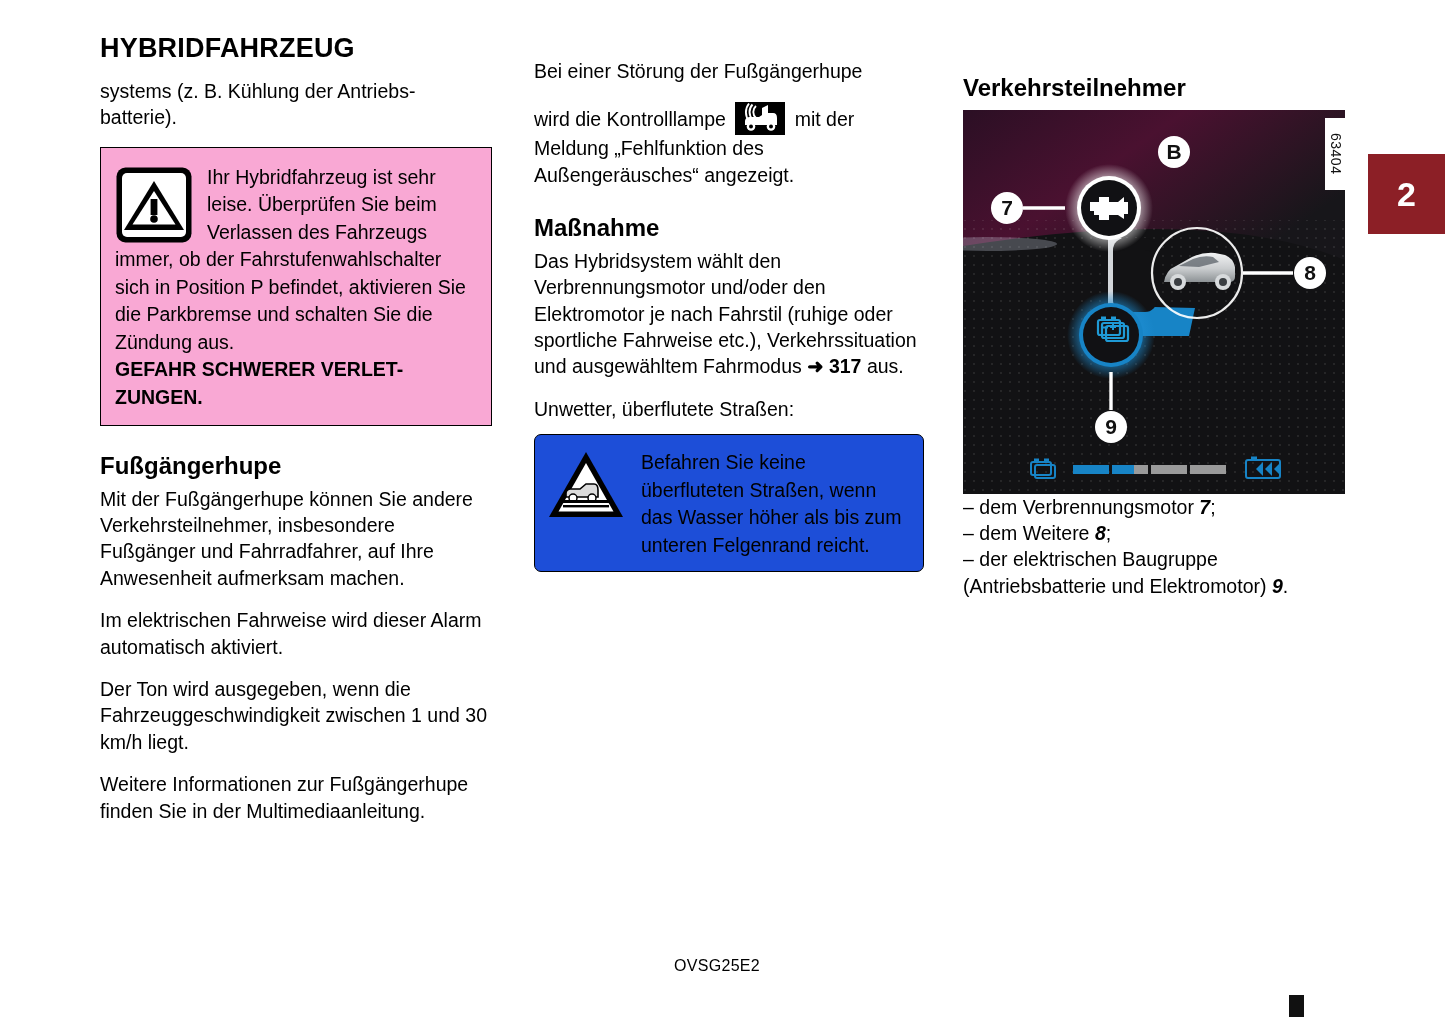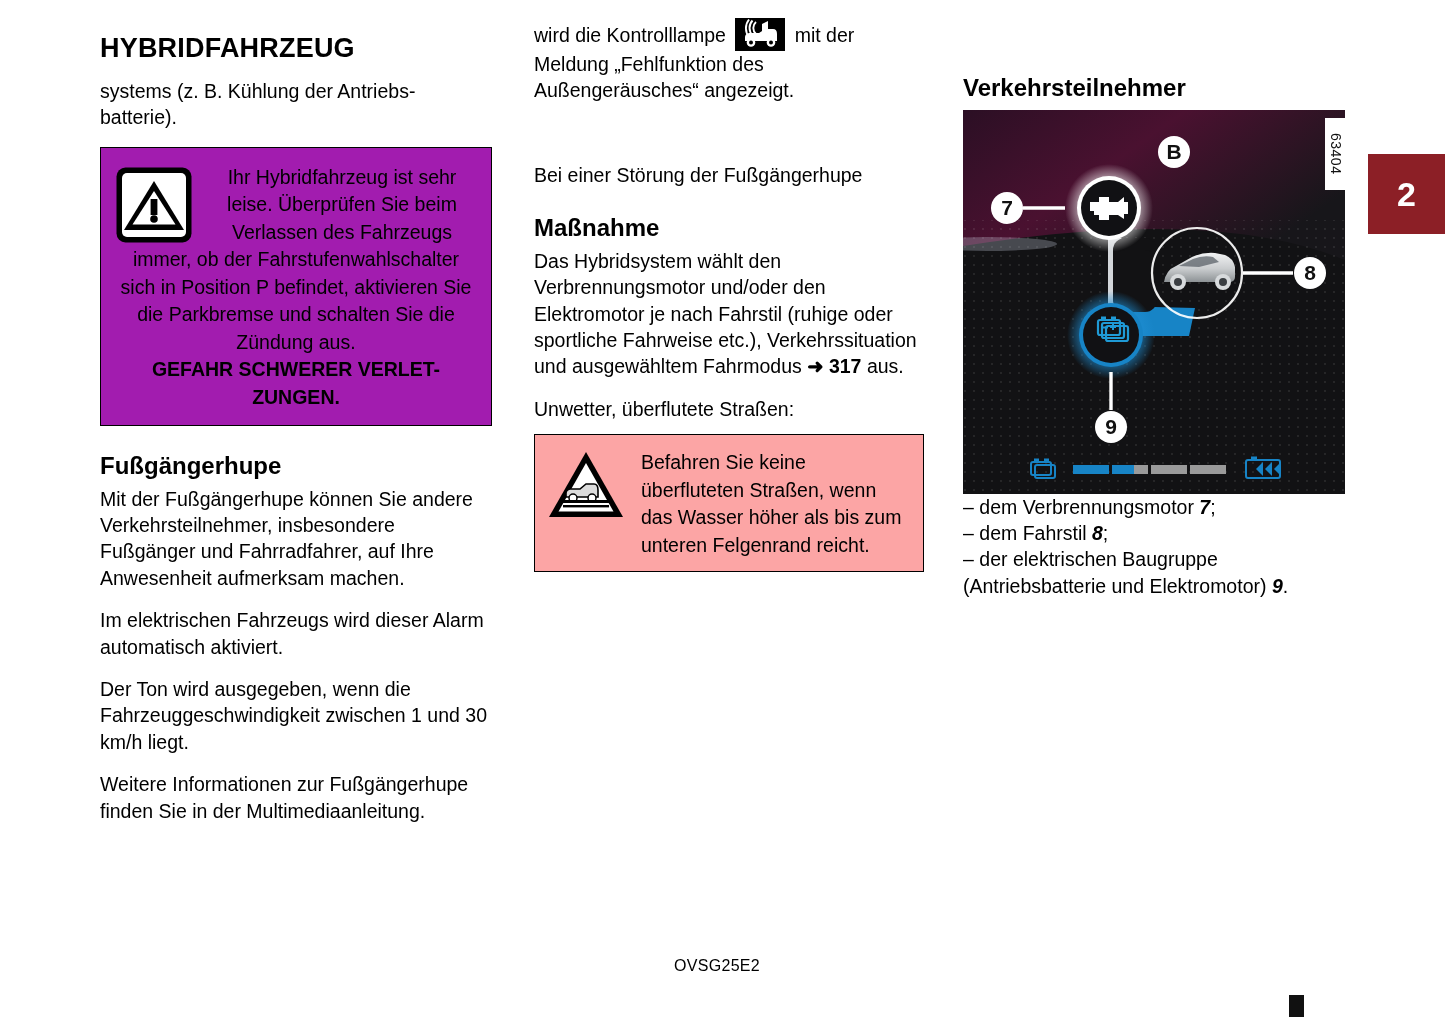--- a/index.html
+++ b/index.html
@@ -64,22 +64,22 @@
   
   .lead { margin-top: 14px; }
 
   
   .warn-box {
     border: 1.5px solid #000;
     box-sizing: border-box;
     padding: 16px 14px 14px 14px;
     margin-top: 12px;
   }
-  .warn-gray { background: #a21caf; text-align: center; }
-  .warn-white { background: #fca5a5; }
+  .warn-gray { background: #f9a8d4; }
+  .warn-white { background: #1d4ed8; border-radius: 7px; }
 
   .warn-text {
     font-size: 19.5px;
     line-height: 27.5px;
     margin: 0;
   }
   .warn-text b { font-weight: bold; }
 
   
   .warn-icon-float {
@@ -199,26 +199,28 @@
       </span>
       <p class="warn-text">
         <span>Ihr Hybridfahrzeug ist sehr leise. Überprüfen Sie beim Verlassen des Fahrzeugs immer, ob der Fahrstufenwahlschalter sich in Position P befindet, aktivieren Sie die Parkbremse und schalten Sie die Zündung aus.</span><br>
         <b>GEFAHR SCHWERER VERLET-ZUNGEN.</b>
       </p>
     </div>
 
     <h2 class="sec-title">Fußgängerhupe</h2>
 
     <p class="body-p">Mit der Fußgängerhupe können Sie andere Verkehrsteilnehmer, insbesondere Fußgänger und Fahrradfahrer, auf Ihre Anwesenheit aufmerksam machen.</p>
-    <p class="body-p">Im elektrischen Fahrzeugs wird dieser Alarm automatisch aktiviert.</p>
+    <p class="body-p">Im elektrischen Fahrweise wird dieser Alarm automatisch aktiviert.</p>
     <p class="body-p">Der Ton wird ausgegeben, wenn die Fahrzeuggeschwindigkeit zwischen 1 und 30 km/h liegt.</p>
     <p class="body-p">Weitere Informationen zur Fußgängerhupe finden Sie in der Multimediaanleitung.</p>
   </div>
 
   <div class="col col-mid">
+
+    <p class="body-p lead tight" style="margin-top:58px;">Bei einer Störung der Fußgängerhupe</p>
 
     <p class="body-p" style="margin-top:18px;">
       <span>wird die Kontrolllampe</span>
       <span class="inline-icon">
         <svg viewBox="0 0 50 33" width="50" height="33" aria-hidden="true">
           <rect x="0" y="0" width="50" height="33" fill="#000"></rect>
 
           <path d="M10 23 L10 19 Q10 16 14 15 L24 15 L30 11 L38 11 Q42 11 42 16 L42 23 Z" fill="#fff"></path>
           <circle cx="16" cy="24.5" r="4.3" fill="#fff"></circle>
           <circle cx="16" cy="24.5" r="2.0" fill="#000"></circle>
@@ -227,22 +229,20 @@
 
           <path d="M27 6 L27 15 L33 18 L33 3 Z" fill="#fff"></path>
 
           <path d="M21 4 A8 8 0 0 0 21 16" stroke="#fff" stroke-width="1.9" fill="none"></path>
           <path d="M17.5 2.5 A11 11 0 0 0 17.5 17.5" stroke="#fff" stroke-width="1.9" fill="none"></path>
           <path d="M14 1.5 A14 14 0 0 0 14 19" stroke="#fff" stroke-width="1.9" fill="none"></path>
         </svg>
       </span>
       <span>mit der Meldung „Fehlfunktion des Außengeräusches“ angezeigt.</span>
     </p>
-
-    <p class="body-p lead tight" style="margin-top:58px;">Bei einer Störung der Fußgängerhupe</p>
 
 
     <h2 class="sec-title">Maßnahme</h2>
 
     <p class="body-p">
       <span>Das Hybridsystem wählt den Verbrennungsmotor und/oder den Elektromotor je nach Fahrstil (ruhige oder sportliche Fahrweise etc.), Verkehrssituation und ausgewähltem Fahrmodus</span>
       <span class="ref-arrow">➜ 317</span>
       <span>aus.</span>
     </p>
 
@@ -396,21 +396,21 @@
     </div>
 
 
     <p class="list-p">
       <span>–</span>
       <span>dem Verbrennungsmotor</span>
       <span class="ital-b">7</span><span>;</span>
     </p>
     <p class="list-p">
       <span>–</span>
-      <span> dem Fahrstil</span>
+      <span> dem Weitere</span>
       <span class="ital-b">8</span><span>;</span>
     </p>
     <p class="list-p">
       <span>–</span>
       <span>der elektrischen Baugruppe (Antriebsbatterie und Elektromotor)</span>
       <span class="ital-b">9</span><span>.</span>
     </p>
   </div>
 
   <div class="chapter-tab">2</div>

